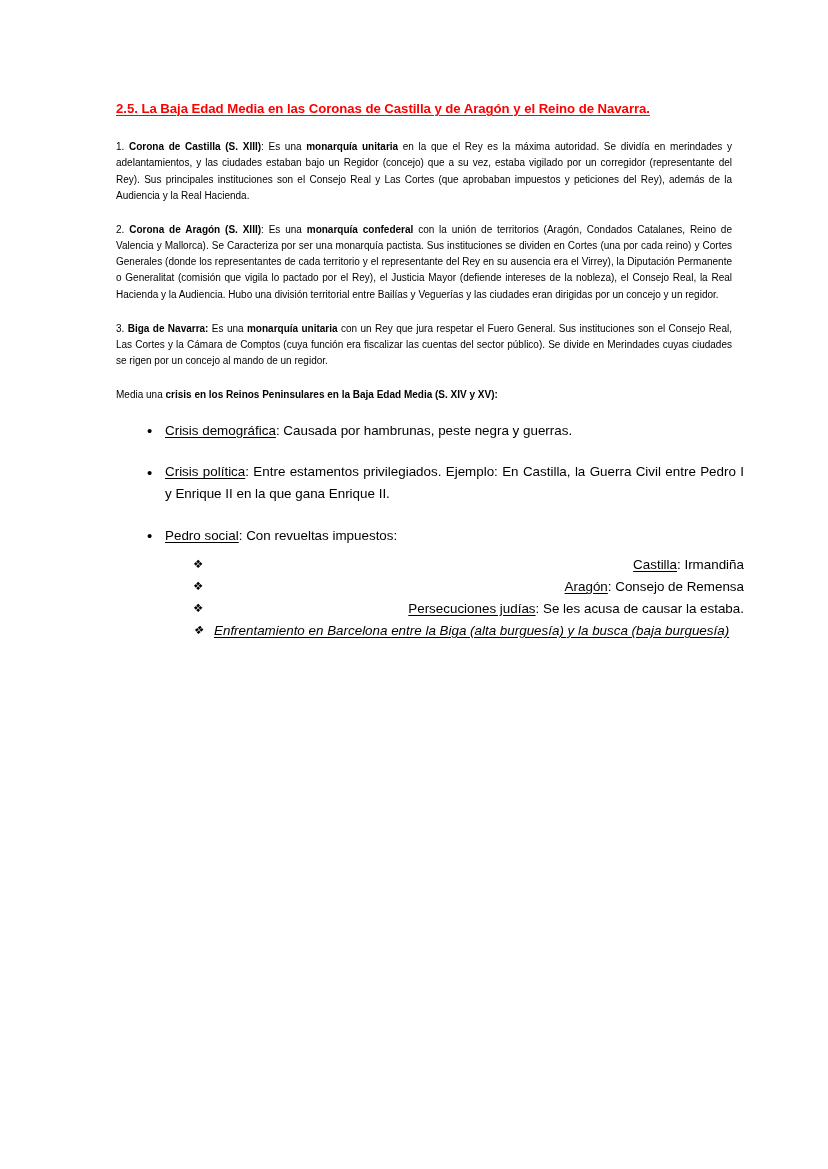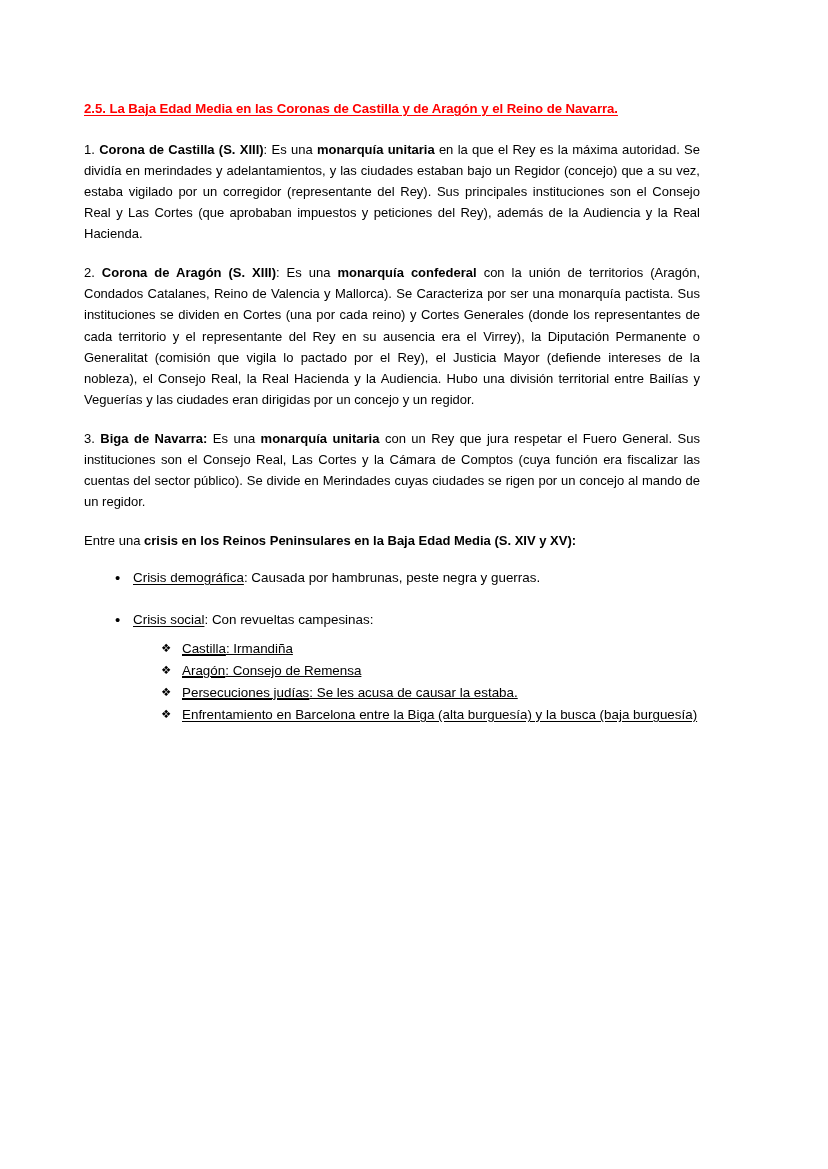--- a/index.html
+++ b/index.html
@@ -13,36 +13,36 @@
     width: 828px;
     height: 1169px;
     margin: 0 auto;
     background: #ffffff;
     overflow: hidden;
     font-family: "Liberation Sans", sans-serif;
     color: #000000;
   }
   .content {
     position: absolute;
-    left: 84px;
+    left: 116px;
     top: 99px;
     width: 628px;
   }
   .doc-title {
     font-size: 13.2px;
     font-weight: bold;
     color: #ff0000;
     text-decoration: underline;
     text-underline-offset: 2px;
     line-height: 1.45;
     margin: 0 0 21px 0;
     letter-spacing: -0.05px;
   }
   p.para {
-    font-size: 13px;
+    font-size: 10px;
     line-height: 1.62;
     text-align: justify;
     margin: 0 12px 18px 0;
     -webkit-hyphens: none;
     hyphens: none;
   }
   p.para.lead-line {
     text-align: left;
     margin-bottom: 16px;
   }
@@ -84,24 +84,25 @@
     margin-bottom: 1px;
   }
   ul.subbullets > li::before {
     content: "\2756";
     position: absolute;
     left: 28px;
     top: 0;
     font-size: 11.5px;
     line-height: 1.62;
   }
-  ul.subbullets > li.no-justify { text-align: left; text-decoration: underline; }
+  ul.subbullets > li.no-justify { text-align: right; }
   ul.subbullets > li.all-underline {
     text-decoration: underline;
     text-underline-offset: 1.5px;
+    font-style: italic;
   }
   .nested-wrap { margin-top: 2px; }
 </style>
 </head>
 <body>
 
 <div class="page">
   <div class="content">
 
     <h1 class="doc-title">2.5. La Baja Edad Media en las Coronas de Castilla y de Aragón y el Reino de Navarra.</h1>
@@ -112,32 +113,35 @@
 
     <p class="para">
       <span>2. </span><b>Corona de Aragón (S. XIII)</b><span>: Es una </span><b>monarquía confederal</b><span> con la unión de territorios (Aragón, Condados Catalanes, Reino de Valencia y Mallorca). Se Caracteriza por ser una monarquía pactista. Sus instituciones se dividen en Cortes (una por cada reino) y Cortes Generales (donde los representantes de cada territorio y el representante del Rey en su ausencia era el Virrey), la Diputación Permanente o Generalitat (comisión que vigila lo pactado por el Rey), el Justicia Mayor (defiende intereses de la nobleza), el Consejo Real, la Real Hacienda y la Audiencia. Hubo una división territorial entre Bailías y Veguerías y las ciudades eran dirigidas por un concejo y un regidor.</span>
     </p>
 
     <p class="para">
       <span>3. </span><b>Biga de Navarra:</b><span> Es una </span><b>monarquía unitaria</b><span> con un Rey que jura respetar el Fuero General. Sus instituciones son el Consejo Real, Las Cortes y la Cámara de Comptos (cuya función era fiscalizar las cuentas del sector público). Se divide en Merindades cuyas ciudades se rigen por un concejo al mando de un regidor.</span>
     </p>
 
     <p class="para lead-line">
-      <span>Entre una </span><b>crisis en los Reinos Peninsulares en la Baja Edad Media (S. XIV y XV):</b>
+      <span>Media una </span><b>crisis en los Reinos Peninsulares en la Baja Edad Media (S. XIV y XV):</b>
     </p>
 
     <ul class="bullets">
 
       <li>
         <span class="u">Crisis demográfica</span><span>: Causada por hambrunas, peste negra y guerras.</span>
       </li>
 
+      <li>
+        <span class="u">Crisis política</span><span>: Entre estamentos privilegiados. Ejemplo: En Castilla, la Guerra Civil entre Pedro I y Enrique II en la que gana Enrique II.</span>
+      </li>
 
       <li>
-        <span class="u">Crisis social</span><span>: Con revueltas campesinas:</span>
+        <span class="u">Pedro social</span><span>: Con revueltas impuestos:</span>
 
         <div class="nested-wrap">
           <ul class="subbullets">
             <li class="no-justify">
               <span class="u">Castilla</span><span>: Irmandiña</span>
             </li>
             <li class="no-justify">
               <span class="u">Aragón</span><span>: Consejo de Remensa</span>
             </li>
             <li class="no-justify">

